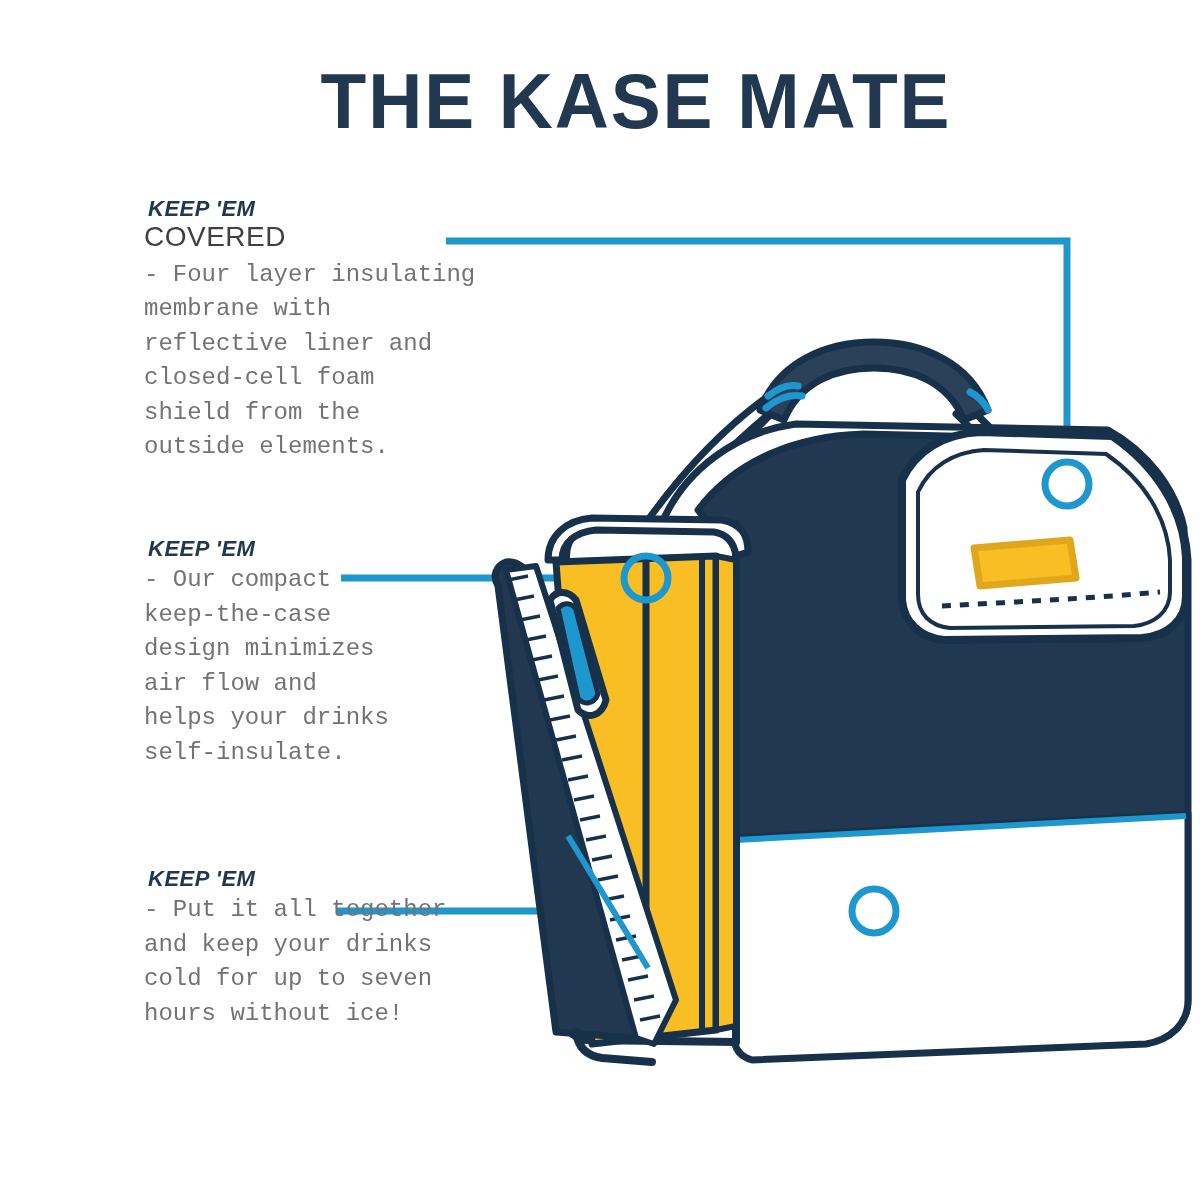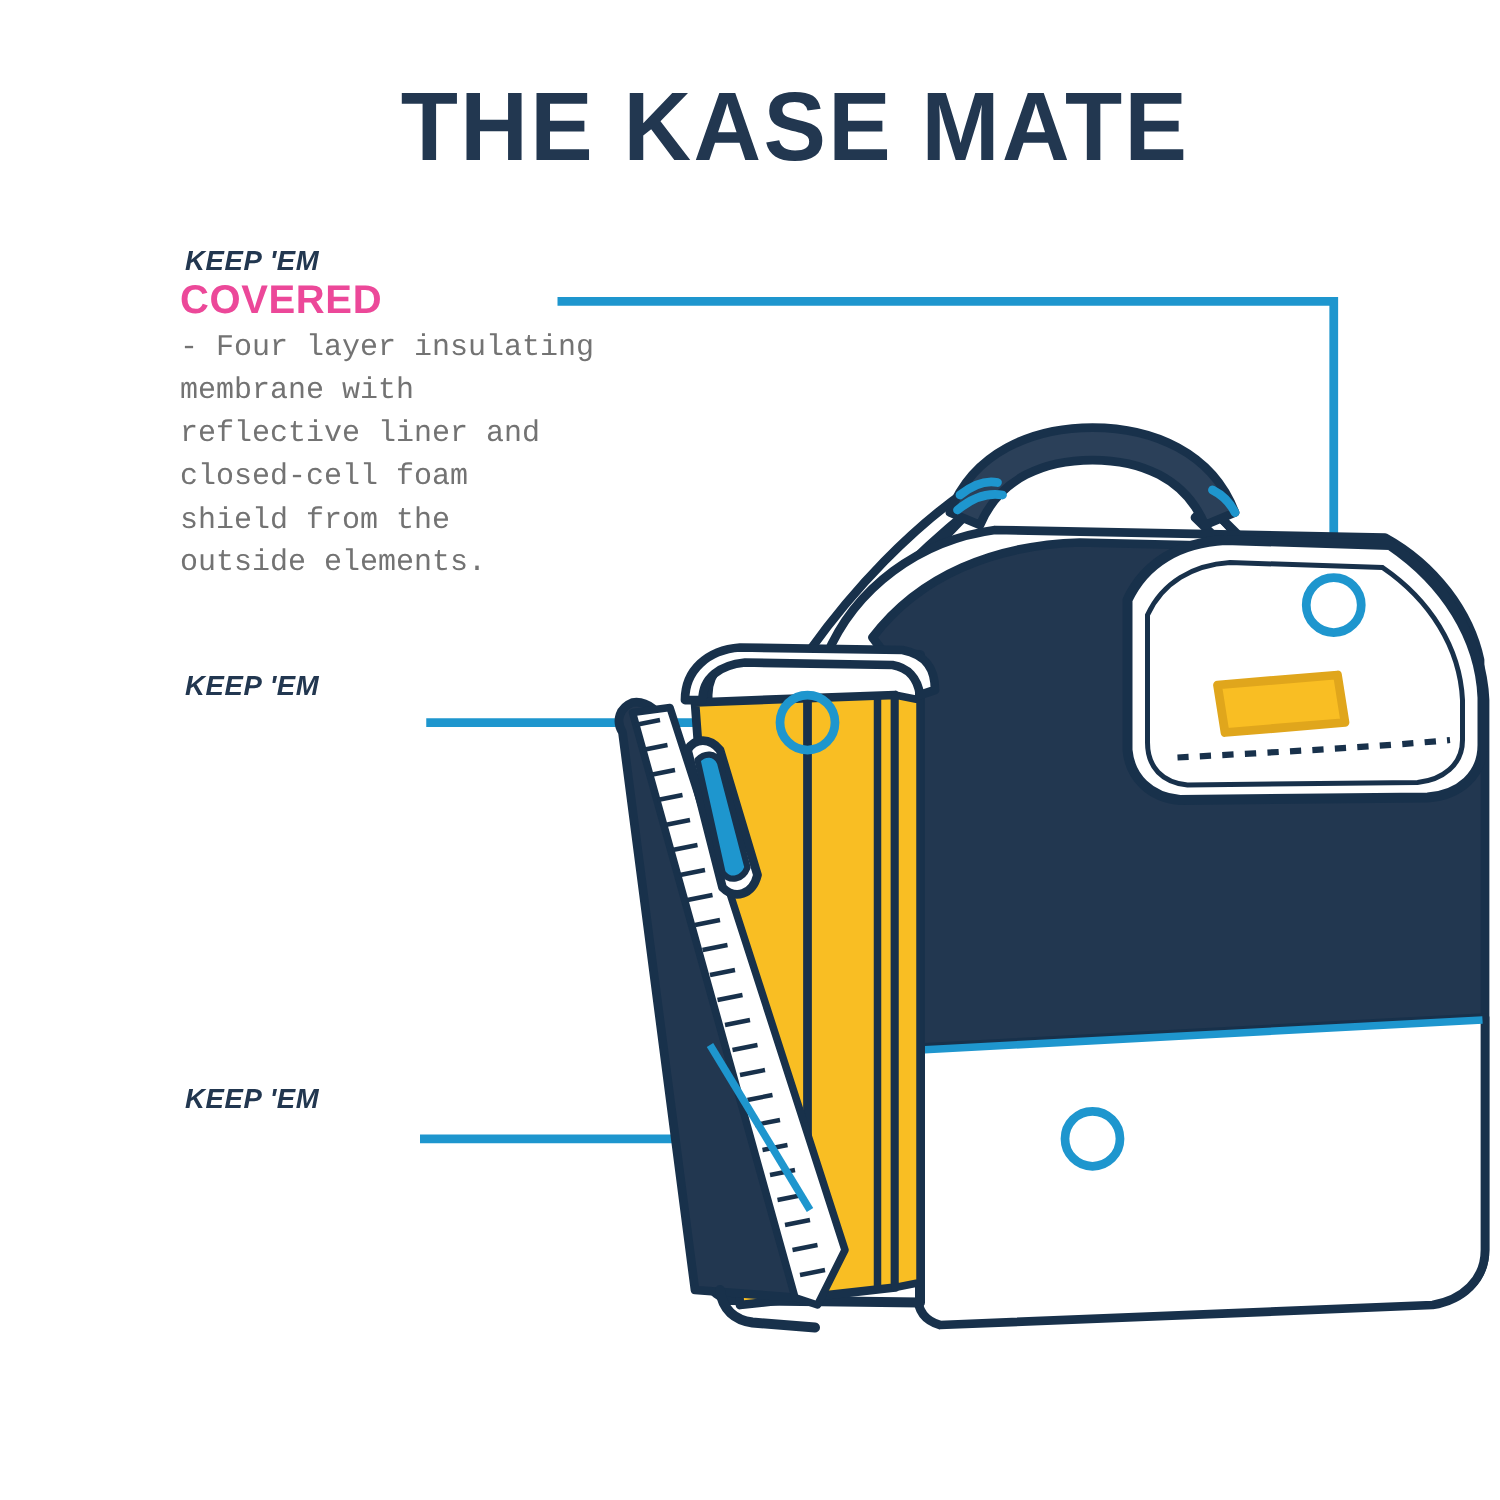--- a/index.html
+++ b/index.html
@@ -44,24 +44,24 @@
     font-family: "Liberation Sans", sans-serif;
     font-weight: bold;
     font-style: italic;
     font-size: 22px;
     letter-spacing: 0.5px;
     color: #223750;
     margin: 0 0 1px 4px;
   }
   .headline {
     font-family: "Liberation Sans", sans-serif;
-    font-weight: bold;
-    font-size: 32px;
+    font-weight: normal;
+    font-size: 28px;
     letter-spacing: 0.5px;
-    color: #ec4899;
+    color: #404040;
     margin: 0 0 6px 0;
     line-height: 1.02;
   }
   .body {
     font-family: Liberation Mono, monospace;
     font-size: 24px;
     line-height: 1.44;
     color: #737373;
     margin: 0;
     white-space: pre-line;
@@ -304,19 +304,29 @@
     <div class="body">- Four layer insulating
 membrane with
 reflective liner and
 closed-cell foam
 shield from the
 outside elements.</div>
   </div>
 
   <div class="block" id="block-close">
     <div class="kicker">KEEP 'EM</div>
+    <div class="body">- Our compact
+keep-the-case
+design minimizes
+air flow and
+helps your drinks
+self-insulate.</div>
   </div>
 
   <div class="block" id="block-cold">
     <div class="kicker">KEEP 'EM</div>
+    <div class="body">- Put it all together
+and keep your drinks
+cold for up to seven
+hours without ice!</div>
   </div>
 
 </div>
 
 </body></html>

